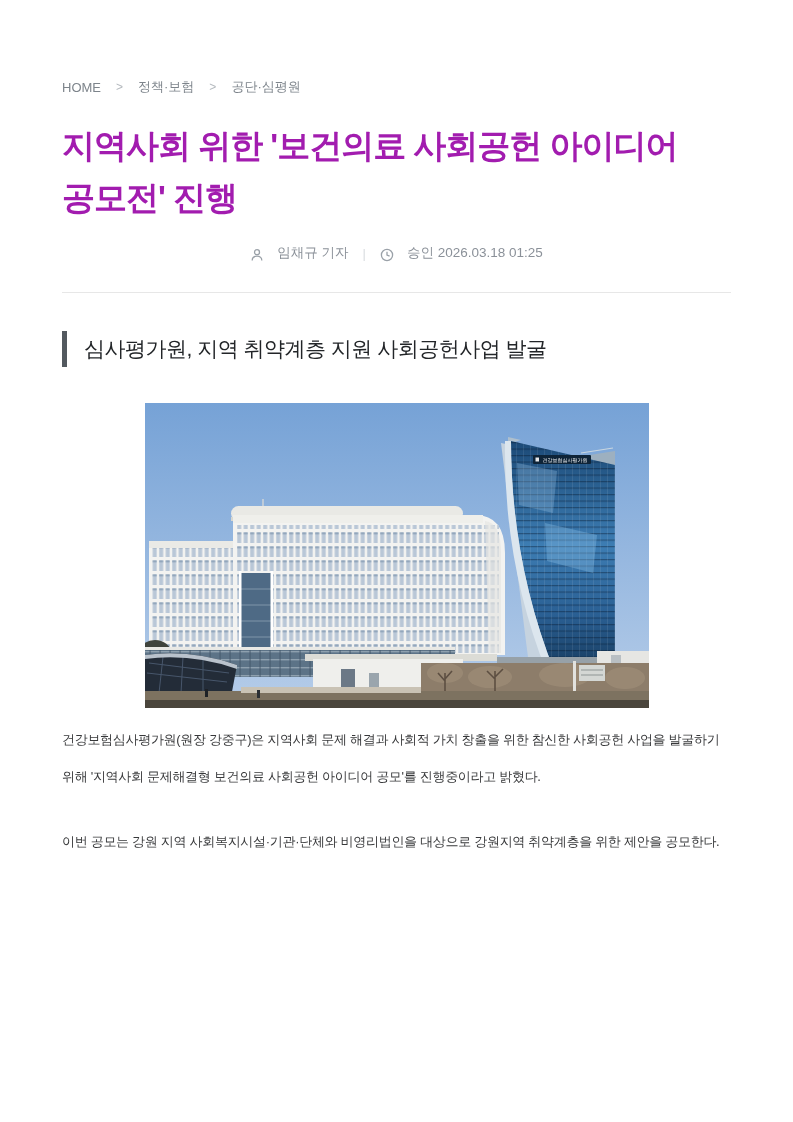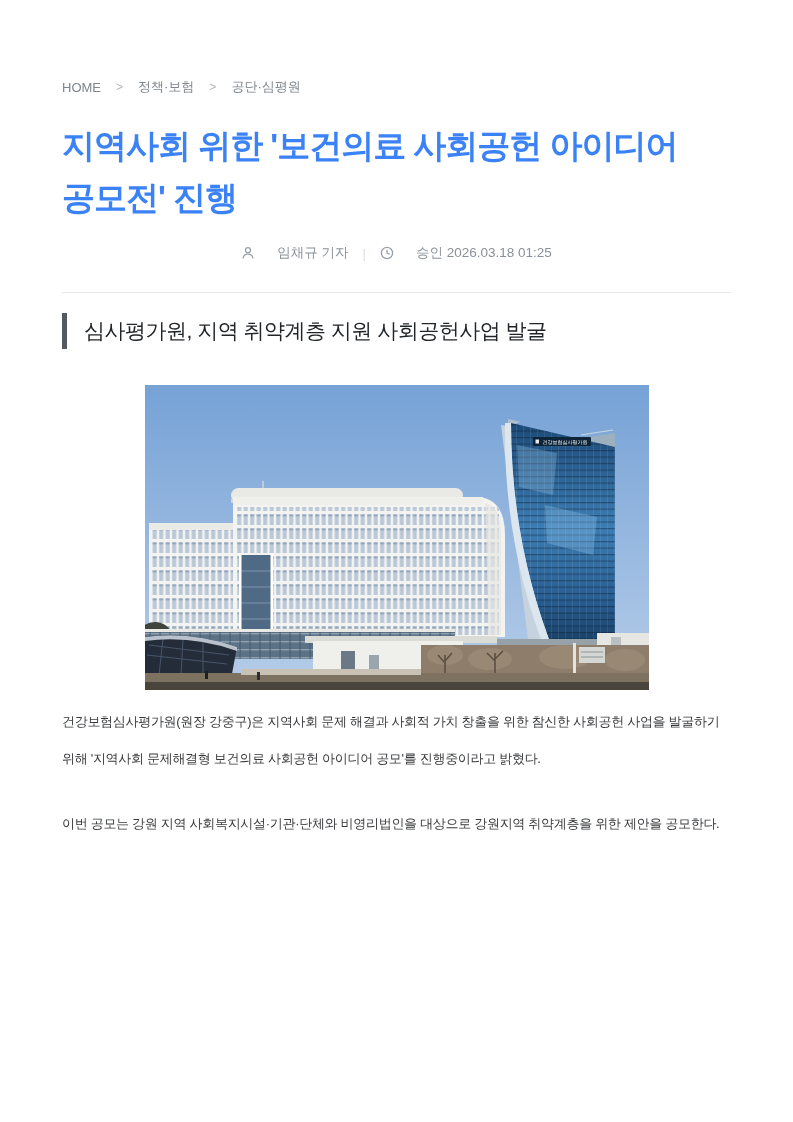--- a/index.html
+++ b/index.html
@@ -15,37 +15,37 @@
   .breadcrumb {
     margin-top:78px; display:flex; align-items:center; gap:15px;
     font-size:13px; color:#7d848b; letter-spacing:0;
   }
   .breadcrumb a { color:#7d848b; text-decoration:none; cursor:pointer; }
   .breadcrumb .sep { color:#b4b9be; font-size:12px; }
 
   
   .title {
     margin-top:24px; font-size:33px; line-height:52px; font-weight:800;
-    color:#3b82f6; letter-spacing:-1px; word-break:keep-all;
+    color:#a21caf; letter-spacing:-1px; word-break:keep-all;
   }
 
   
   .byline {
     margin-top:20px; display:flex; justify-content:center; align-items:center;
     gap:10px; font-size:13.5px; color:#8b9199;
   }
-  .byline-item { display:flex; align-items:center; gap:22px; }
+  .byline-item { display:flex; align-items:flex-end; gap:13px; }
   .byline .vdiv { color:#d9dcdf; font-size:13px; padding:0 4px; }
   .byline svg { display:block; }
 
   hr.rule { margin-top:30px; border:none; border-top:1px solid #e7e7e7; height:0; }
 
   
   .subheading {
-    margin-top:20px; border-left:5px solid #53595f; padding:3px 0 3px 17px;
+    margin-top:38px; border-left:5px solid #53595f; padding:3px 0 3px 17px;
     font-size:21px; line-height:30px; color:#222528; font-weight:400;
     letter-spacing:-0.5px; word-break:keep-all;
   }
 
   
   .photo { margin:36px auto 0 auto; width:504px; height:305px; display:block; }
   .photo svg { display:block; width:504px; height:305px; }
 
   
   .article-body { margin-top:13px; }

